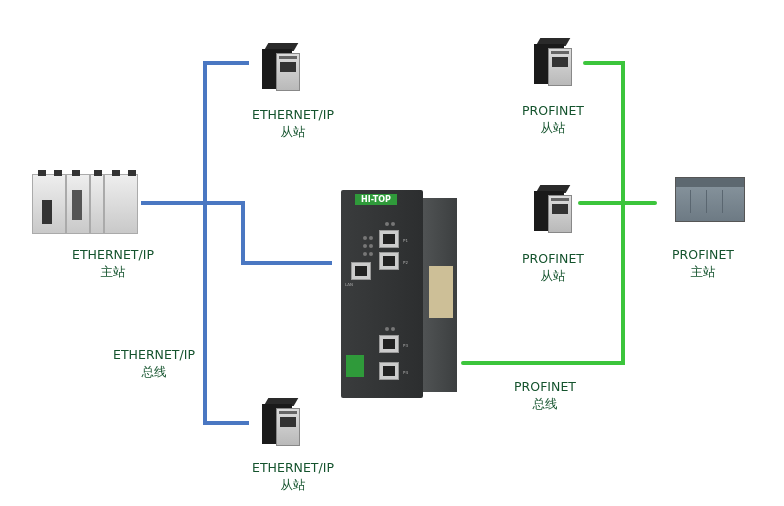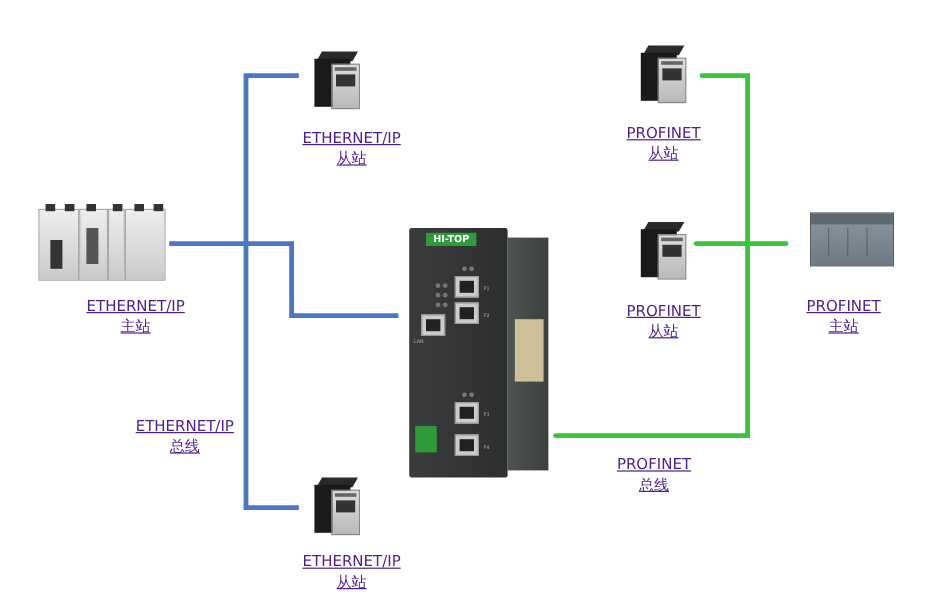--- a/index.html
+++ b/index.html
@@ -1,18 +1,18 @@
 <!DOCTYPE html>
 <html><head>
 <meta charset="utf-8">
 <style>
   html, body { margin:0; padding:0; background:#ffffff; }
   body { width:784px; height:506px; position:relative; overflow:hidden; font-family:"DejaVu Sans", sans-serif; }
   svg.wires { position:absolute; left:0; top:0; }
-  .label { position:absolute; text-align:center; color:#4c1d95; font-size:12.5px; line-height:17px; white-space:nowrap; transform:translateX(-50%);text-decoration:underline; }
+  .label { position:absolute; text-align:center; color:#14532d; font-size:12.5px; line-height:17px; white-space:nowrap; transform:translateX(-50%); }
 
   
   .drive { position:absolute; width:38px; height:48px; }
   .drive .back { position:absolute; left:0; top:6px; width:30px; height:40px; background:#1a1a1a; }
   .drive .top { position:absolute; left:4px; top:0; width:30px; height:8px; background:#2a2a2a; transform:skewX(-30deg); }
   .drive .front { position:absolute; left:14px; top:10px; width:24px; height:38px; background:linear-gradient(#dcdcdc,#b9b9b9); border:1px solid #888; box-sizing:border-box; }
   .drive .screen { position:absolute; left:3px; top:8px; width:16px; height:10px; background:#333; }
   .drive .strip { position:absolute; left:2px; top:2px; width:18px; height:3px; background:#666; }
 
   

